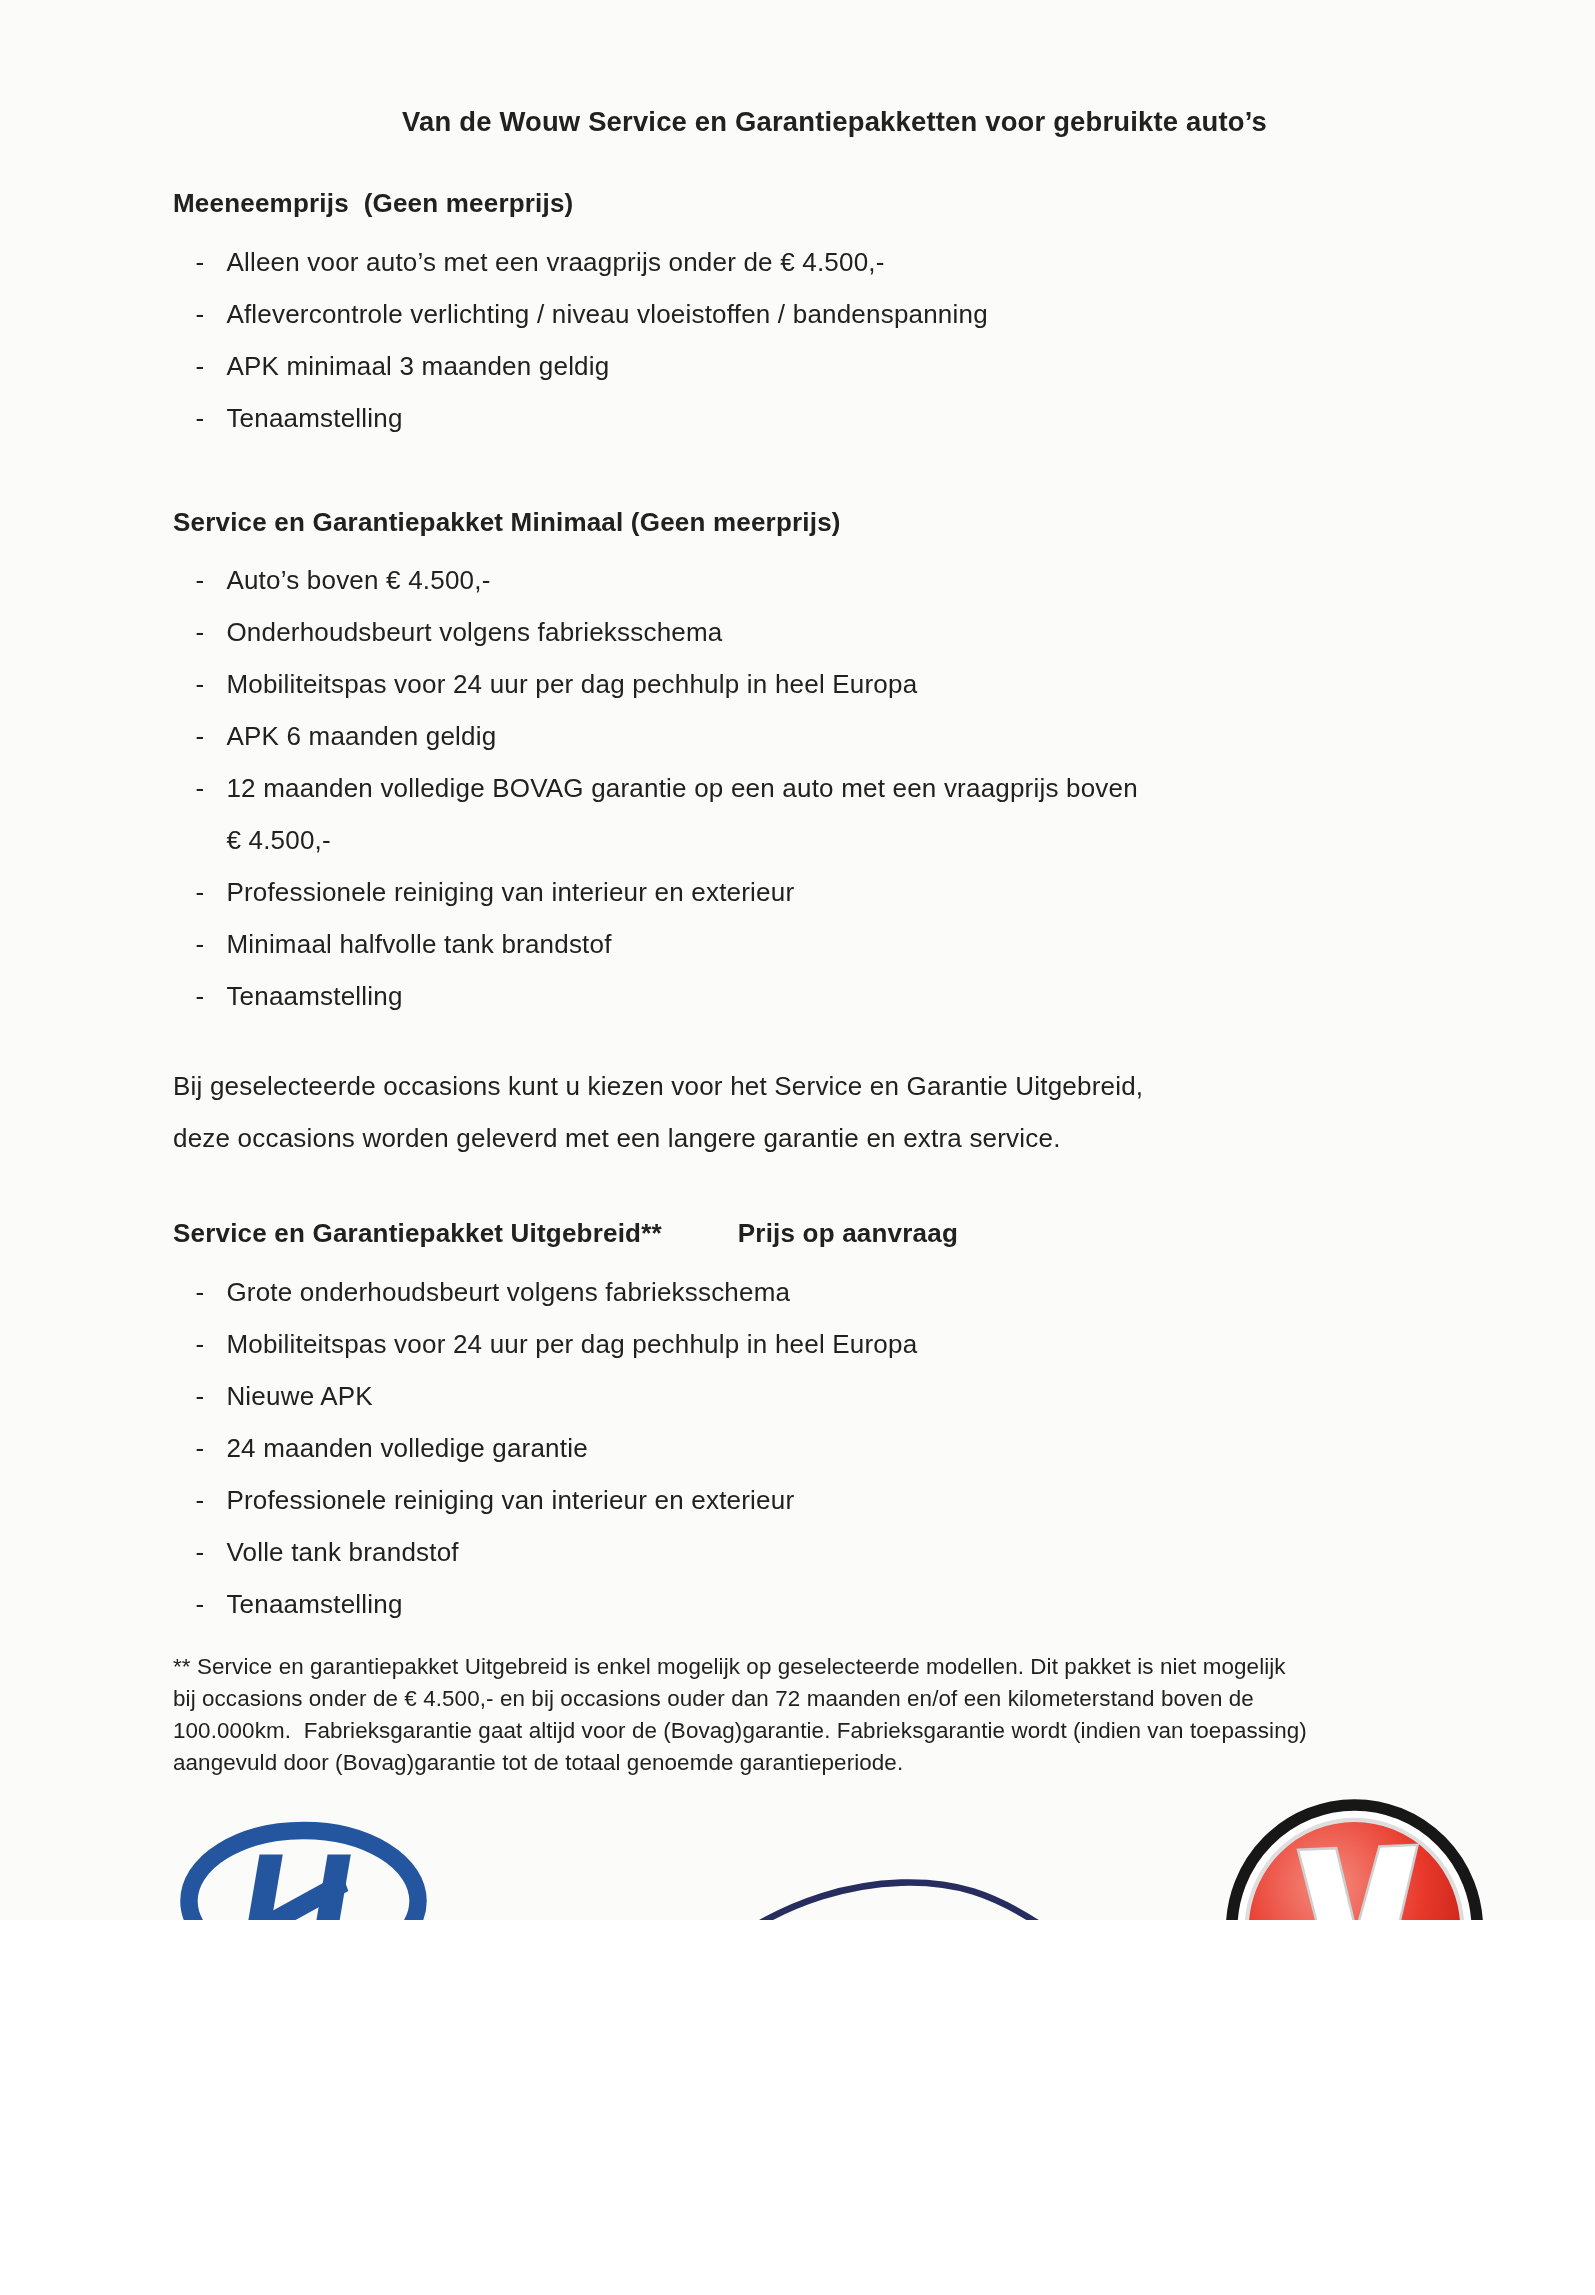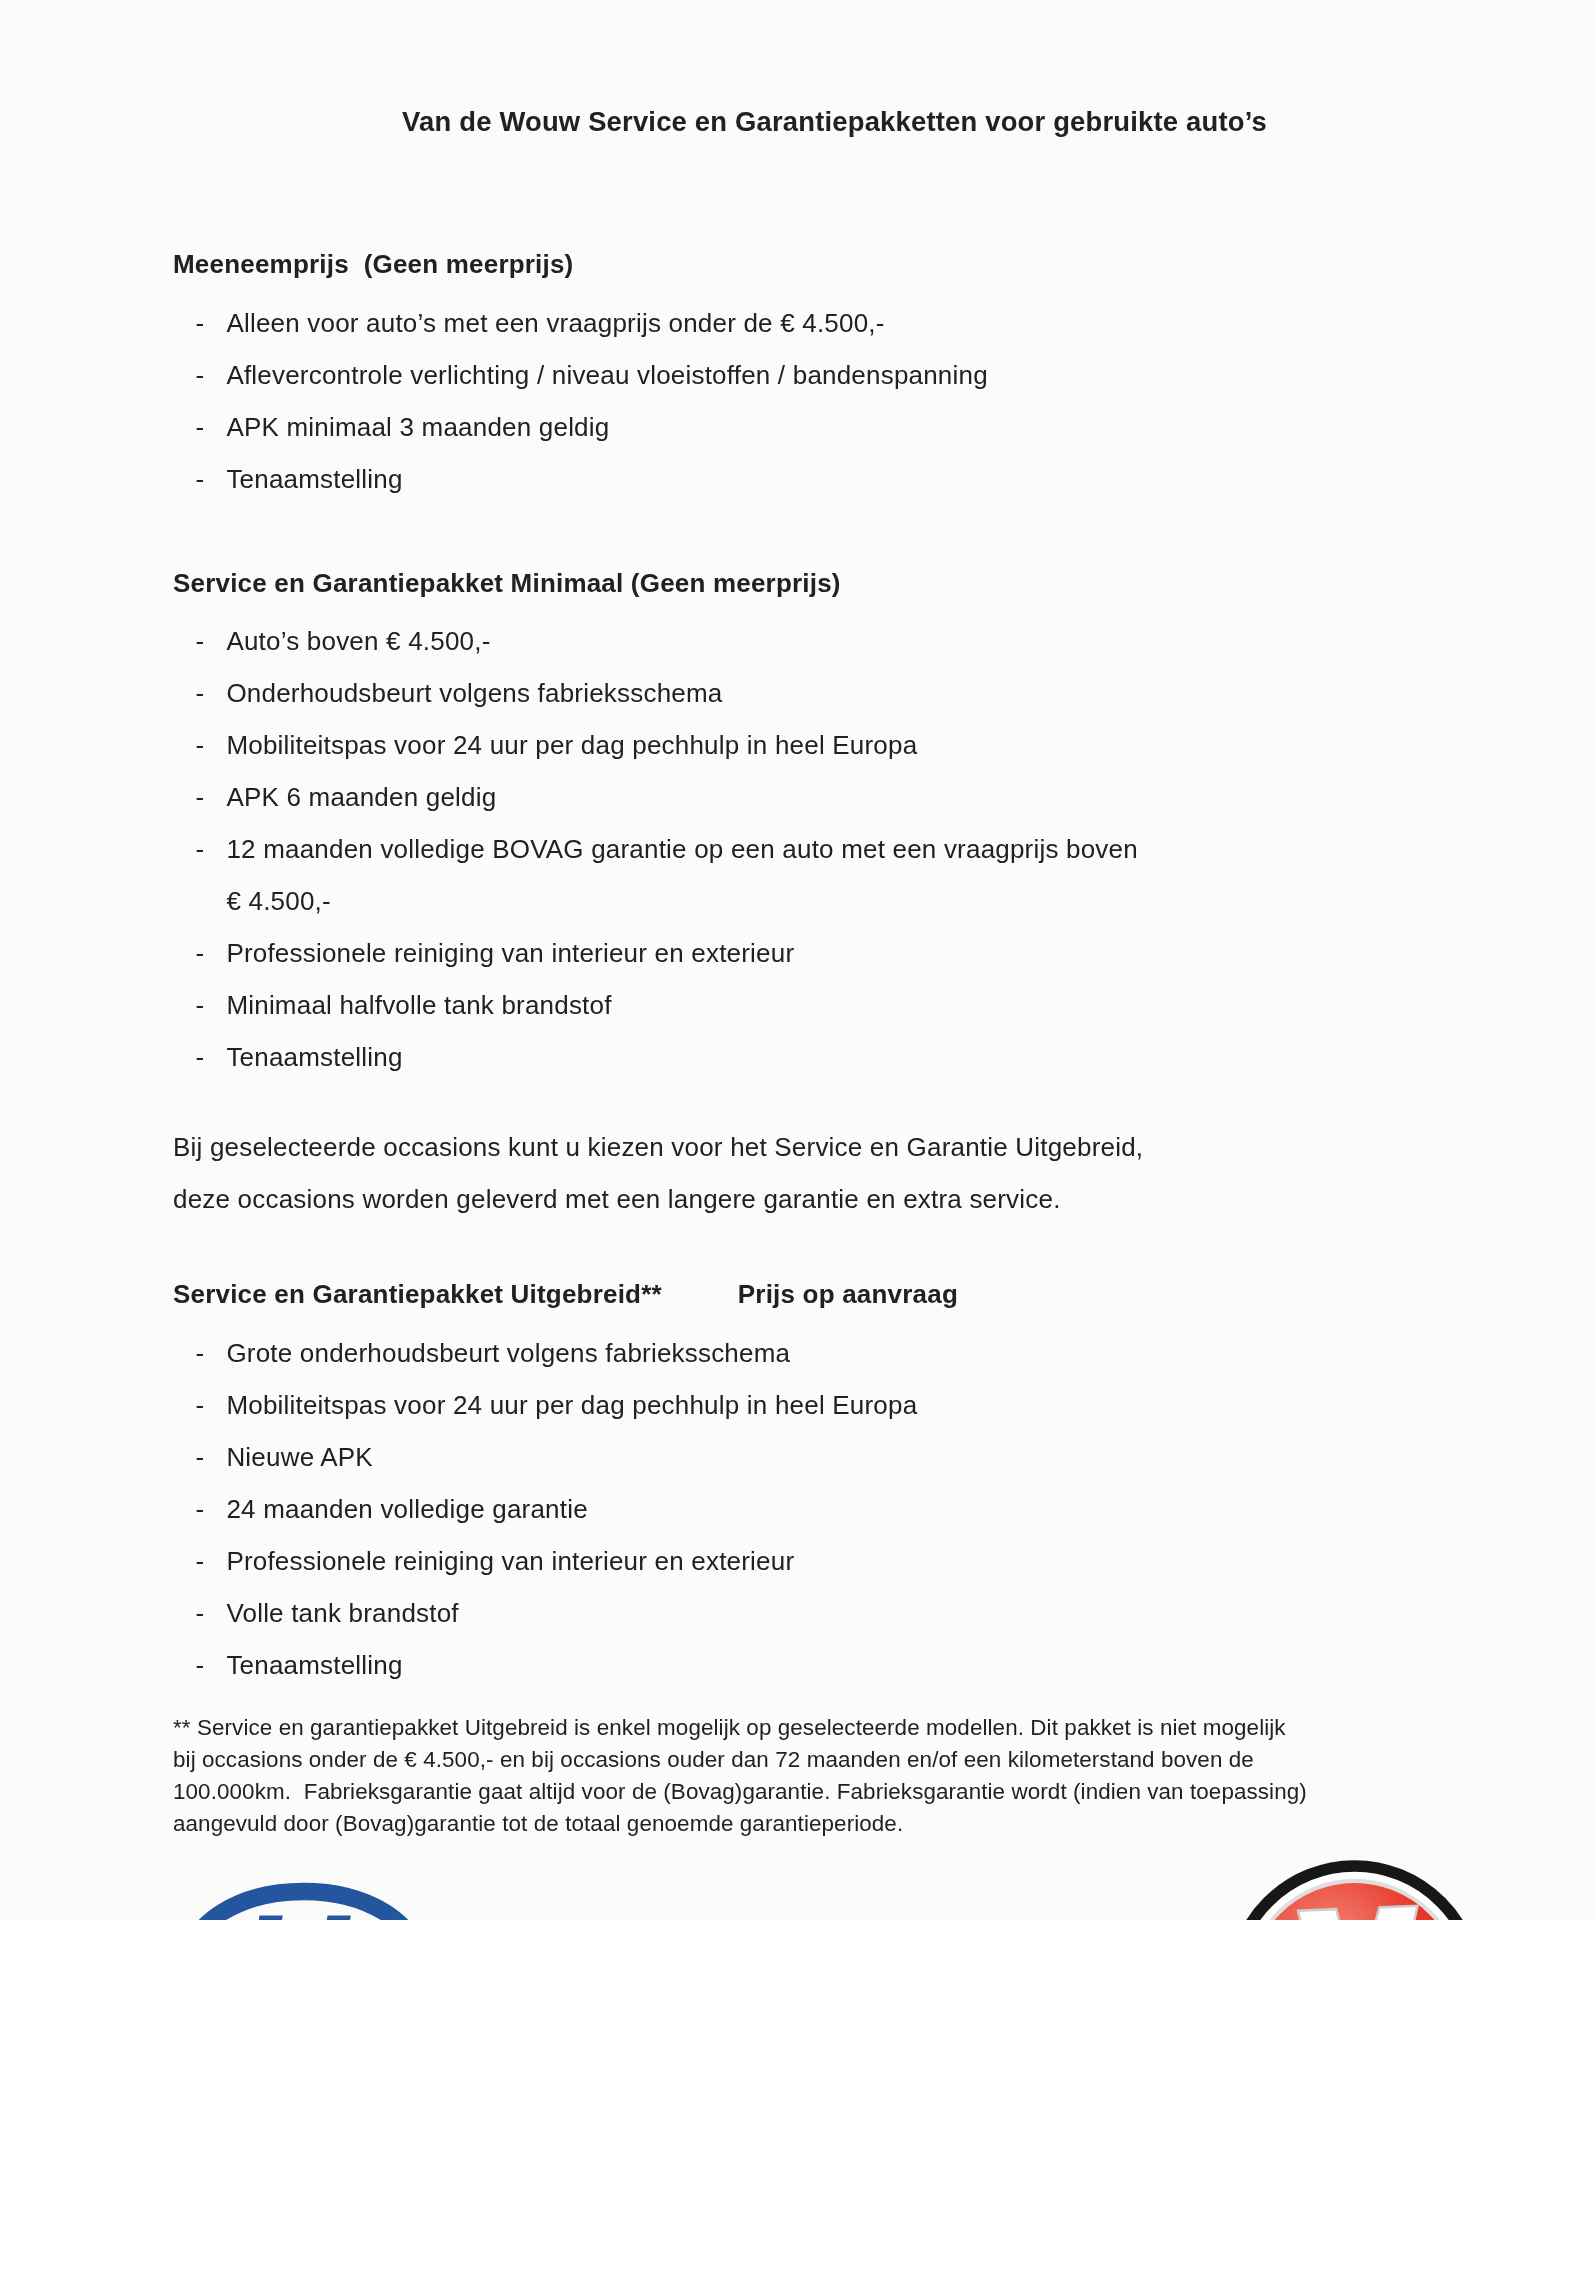--- a/index.html
+++ b/index.html
@@ -17,21 +17,21 @@
     font-size:27.4px;font-weight:bold;
     letter-spacing:0.2px;
     white-space:pre-wrap;
   }
   .content{padding-left:173px;padding-right:91px;}
   .sec-heading{
     font-size:26px;font-weight:bold;letter-spacing:0.2px;
     white-space:pre-wrap;
     margin:0;
   }
-  .h1{margin-top:111px;}
+  .h1{margin-top:50px;}
   .h2{margin-top:63px;}
   .h3-row{display:flex;gap:76px;margin-top:54px;align-items:flex-start;}
   ul.bullets{
     list-style:none;
     margin:16.6px 0 0 0;
     padding:0 0 0 22.4px;
     max-width:1230px;
   }
   ul.bullets li{
     display:flex;

